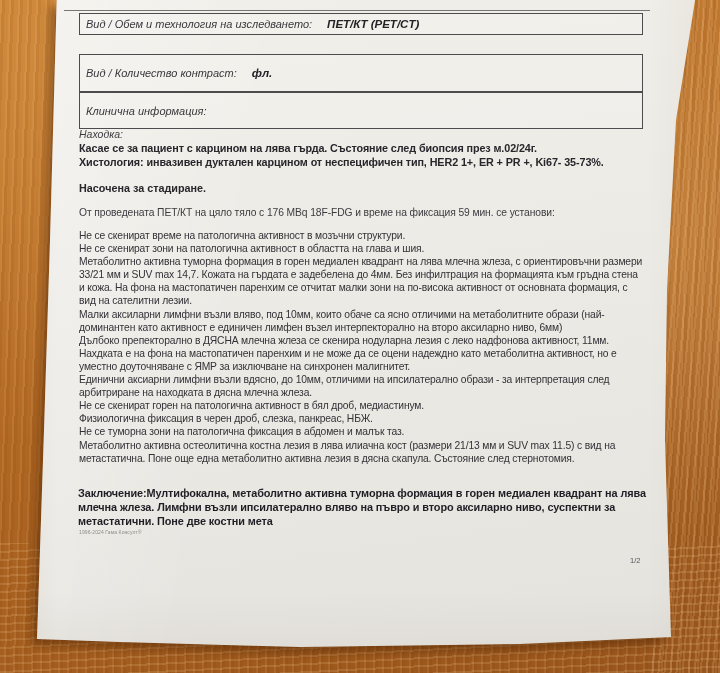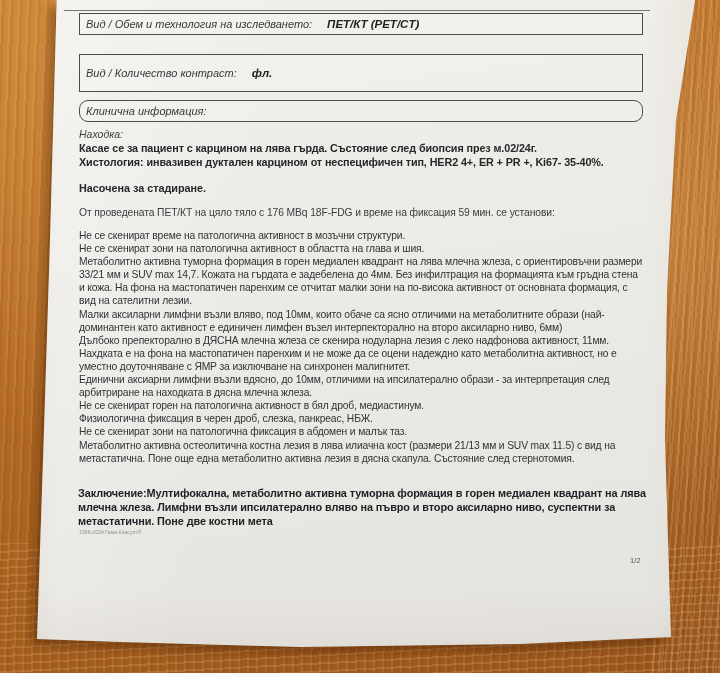--- a/index.html
+++ b/index.html
@@ -67,21 +67,21 @@
   .hbox{
     position:absolute;left:79px;width:564px;
     border:1.2px solid #4c4c4e;
     display:flex;align-items:center;
     box-sizing:border-box;
     padding-left:6px;
     background:rgba(255,255,255,0.12);
   }
   .box1{top:13px;height:22px;}
   .box2{top:54px;height:38px;}
-  .box3{top:100px;height:22px;border-radius:9px;}
+  .box3{top:92px;height:37px;}
   .flabel{
     font-style:italic;font-size:11px;color:#38383c;
     white-space:nowrap;
   }
   .fvalue{
     font-style:italic;font-weight:bold;font-size:11.5px;color:#232327;
     margin-left:15px;white-space:nowrap;
   }
   .nahodka{
     position:absolute;left:79px;top:128px;
@@ -150,36 +150,36 @@
       </div>
 
       <div class="hbox box3">
         <span class="flabel">Клинична информация:</span>
         <span class="fvalue"></span>
       </div>
 
       <div class="nahodka">Находка:</div>
 
       <p class="introb ib1">Касае се за пациент с карцином на лява гърда. Състояние след биопсия през м.02/24г.</p>
-      <p class="introb ib2">Хистология: инвазивен дуктален карцином от неспецифичен тип, HER2 4+, ER + PR +, Ki67- 35-40%.</p>
+      <p class="introb ib2">Хистология: инвазивен дуктален карцином от неспецифичен тип, HER2 1+, ER + PR +, Ki67- 35-73%.</p>
 
       <p class="staging">Насочена за стадиране.</p>
 
       <p class="procedure">От проведената ПЕТ/КТ на цяло тяло с 176 MBq 18F-FDG и време на фиксация 59 мин. се установи:</p>
 
       <div class="findings">
         <p>Не се скенират време на патологична активност в мозъчни структури.</p>
         <p>Не се скенират зони на патологична активност в областта на глава и шия.</p>
         <p>Метаболитно активна туморна формация в горен медиален квадрант на лява млечна жлеза, с ориентировъчни размери 33/21 мм и SUV max 14,7. Кожата на гърдата е задебелена до 4мм. Без инфилтрация на формацията към гръдна стена и кожа. На фона на мастопатичен паренхим се отчитат малки зони на по-висока активност от основната формация, с вид на сателитни лезии.</p>
         <p>Малки аксиларни лимфни възли вляво, под 10мм, които обаче са ясно отличими на метаболитните образи (най-доминантен като активност е единичен лимфен възел интерпекторално на второ аксиларно ниво, 6мм)</p>
         <p>Дълбоко препекторално в ДЯСНА млечна жлеза се скенира нодуларна лезия с леко надфонова активност, 11мм. Нахдката е на фона на мастопатичен паренхим и не може да се оцени надеждно като метаболитна активност, но е уместно доуточняване с ЯМР за изключване на синхронен малигнитет.</p>
         <p>Единични аксиарни лимфни възли вдясно, до 10мм, отличими на ипсилатерално образи - за интерпретация след арбитриране на находката в дясна млечна жлеза.</p>
         <p>Не се скенират горен на патологична активност в бял дроб, медиастинум.</p>
         <p>Физиологична фиксация в черен дроб, слезка, панкреас, НБЖ.</p>
-        <p>Не се скенират зони на патологична фиксация в абдомен и малък таз.</p>
+        <p>Не се туморна зони на патологична фиксация в абдомен и малък таз.</p>
         <p>Метаболитно активна остеолитична костна лезия в лява илиачна кост (размери 21/13 мм и SUV max 11.5) с вид на метастатична. Поне още една метаболитно активна лезия в дясна скапула. Състояние след стернотомия.</p>
       </div>
 
       <p class="conclusion">Заключение:Мултифокална, метаболитно активна туморна формация в горен медиален квадрант на лява млечна жлеза. Лимфни възли ипсилатерално вляво на пъвро и второ аксиларно ниво, суспектни за метастатични. Поне две костни мета</p>
 
       <div class="footer-small">1996-2024 Гама Консулт®</div>
       <div class="page-num">1/2</div>
     </div>
   </div>
 

